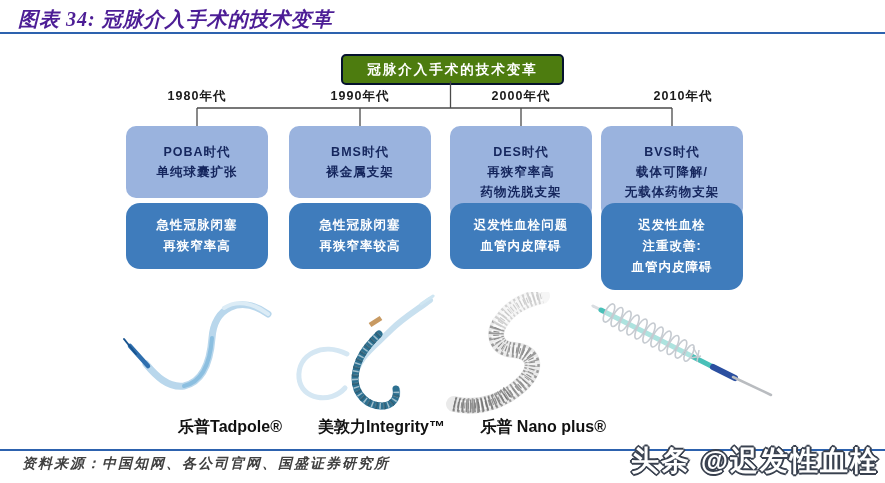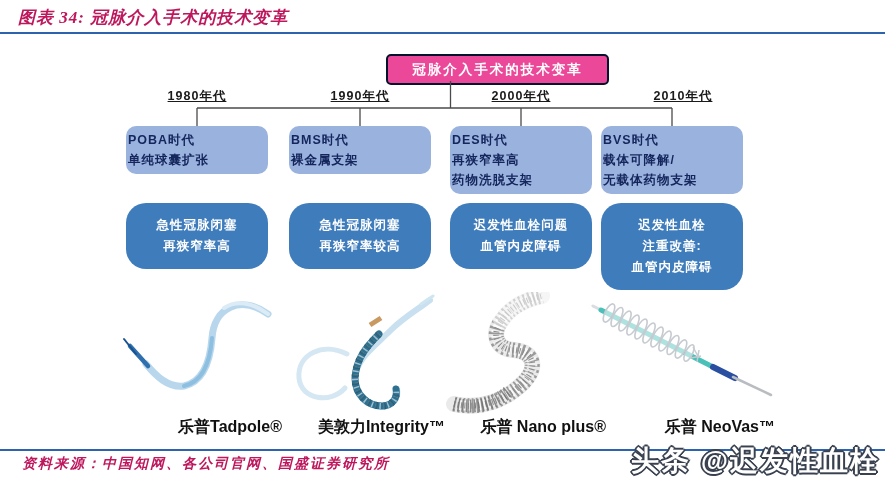--- a/index.html
+++ b/index.html
@@ -1,60 +1,60 @@
 <!DOCTYPE html>
 <html><head>
 <meta charset="utf-8">
 <style>
   html,body{margin:0;padding:0;background:#ffffff;}
   .canvas{
     position:relative;width:885px;height:483px;background:#ffffff;overflow:hidden;
     font-family:"Liberation Sans","DejaVu Sans",sans-serif;
   }
   .fig-title{
-    position:absolute;left:18px;top:6px;font-size:17px;font-weight:bold;font-style:italic;
-    color:#be185d;font-family:"Liberation Serif","DejaVu Serif",serif;letter-spacing:1px;
+    position:absolute;left:18px;top:6px;font-size:20px;font-weight:bold;font-style:italic;
+    color:#4c1d95;font-family:"Liberation Serif","DejaVu Serif",serif;letter-spacing:1px;
   }
   .rule{position:absolute;left:0;width:885px;background:#2d62ae;}
   .rule.top{top:32px;height:2px;}
   .rule.bottom{top:449px;height:2px;}
   .root-box{
     position:absolute;left:341px;top:54px;width:219px;height:27px;
-    background:#ec4899;border:2px solid #05122e;border-radius:5px;
+    background:#4d7c0f;border:2px solid #05122e;border-radius:5px;
     display:flex;align-items:center;justify-content:center;
-    color:#ffffff;font-weight:bold;font-size:13.5px;letter-spacing:2px;margin-left:45px;
+    color:#ffffff;font-weight:bold;font-size:13.5px;letter-spacing:2px;
   }
   .connectors{position:absolute;left:0;top:0;width:885px;height:483px;pointer-events:none;}
   .era{
     position:absolute;top:88px;width:142px;text-align:center;
-    font-size:12.5px;font-weight:bold;color:#1a1a1a;letter-spacing:1px;text-decoration:underline;
+    font-size:12.5px;font-weight:bold;color:#1a1a1a;letter-spacing:1px;
   }
   .col{position:absolute;top:126px;width:142px;height:340px;}
   .c1{left:126px}.c2{left:289px}.c3{left:450px}.c4{left:601px}
   .e1{left:126px}.e2{left:289px}.e3{left:450px}.e4{left:612px}
   .stage{
     position:absolute;top:0;left:0;right:0;background:#9ab3de;border-radius:10px;
-    padding:4px 2px;text-align:left;color:#15265d;font-weight:bold;font-size:12.5px;
+    padding:16px 2px;text-align:center;color:#15265d;font-weight:bold;font-size:12.5px;
     line-height:20px;letter-spacing:1px;
   }
   .issue{
-    position:absolute;top:77px;left:0;right:0;background:#3f7cbc;border-radius:20px;
+    position:absolute;top:77px;left:0;right:0;background:#3f7cbc;border-radius:14px;
     padding:12px 2px;text-align:center;color:#ffffff;font-weight:bold;font-size:12.5px;
     line-height:21px;letter-spacing:1px;
   }
   .pimg{position:absolute;top:166px;left:-14px;width:170px;height:124px;}
   .c4 .pimg{width:188px;}
   .caption{
     position:absolute;top:291px;left:-14px;width:170px;text-align:right;
     font-size:16px;font-weight:bold;color:#111111;
   }
   .c4 .caption{width:188px;}
   .source{
     position:absolute;left:22px;top:455px;font-size:14px;font-weight:bold;font-style:italic;
-    color:#be185d;font-family:"Liberation Serif","DejaVu Serif",serif;letter-spacing:2px;
+    color:#404040;font-family:"Liberation Serif","DejaVu Serif",serif;letter-spacing:2px;
   }
   .watermark{
     position:absolute;right:5px;top:442px;font-size:28px;font-weight:bold;color:#ffffff;
     letter-spacing:2px;z-index:5;
     text-shadow:-2px 0 0 #39414f,2px 0 0 #39414f,0 -2px 0 #39414f,0 2px 0 #39414f,
       -1px -1px 0 #39414f,1px 1px 0 #39414f,-1px 1px 0 #39414f,1px -1px 0 #39414f;
   }
 </style>
 </head>
 <body>
@@ -167,20 +167,19 @@
         <ellipse cx="54" cy="37" rx="4" ry="11" transform="rotate(27 54 37)"></ellipse>
         <ellipse cx="62" cy="41" rx="4" ry="11" transform="rotate(27 62 41)"></ellipse>
         <ellipse cx="70" cy="45" rx="4" ry="11" transform="rotate(27 70 45)"></ellipse>
         <ellipse cx="78" cy="49" rx="4" ry="11" transform="rotate(27 78 49)"></ellipse>
         <ellipse cx="86" cy="53" rx="4" ry="10.5" transform="rotate(27 86 53)"></ellipse>
         <ellipse cx="94" cy="57" rx="4" ry="10" transform="rotate(27 94 57)"></ellipse>
         <ellipse cx="102" cy="61" rx="3.5" ry="9" transform="rotate(27 102 61)"></ellipse>
       </g>
       <path d="M106,55 L112,66 M112,58 L110,70 M104,66 L114,64" stroke="#c6cbd1" stroke-width="1.5" fill="none"></path>
     </svg>
-    <div class="caption">乐普 NeoVas™</div>
   </div>
 
   <div class="rule bottom"></div>
   <div class="source">资料来源：中国知网、各公司官网、国盛证券研究所</div>
   <div class="watermark">头条 @迟发性血栓</div>
 
 </div>
 
 </body></html>

